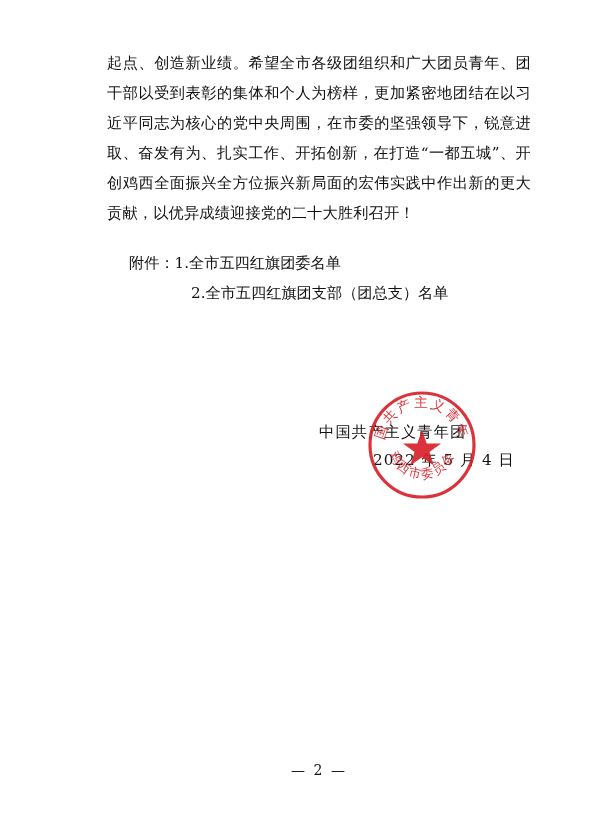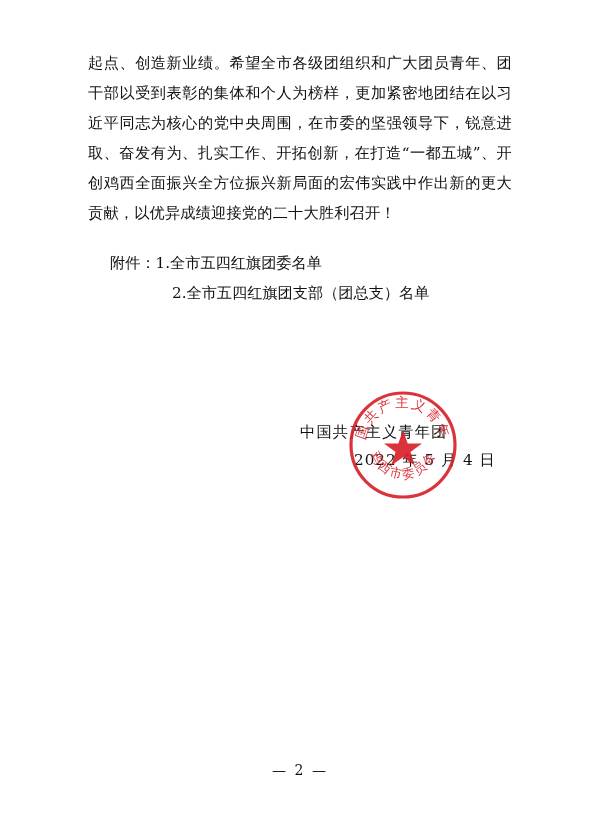--- a/index.html
+++ b/index.html
@@ -13,20 +13,21 @@
     font-family: "DejaVu Serif", "Liberation Serif", serif;
     color: #111111;
     position: relative;
     overflow: hidden;
   }
   .page {
     position: absolute;
     inset: 0;
     width: 516px;
     height: 826px;
+    margin-left: 19px;
   }
   .body-text {
     position: absolute;
     left: 88px;
     top: 48px;
     width: 424px;
     font-size: 15.2px;
     line-height: 30px;
     text-align: justify;
     text-justify: inter-ideograph;

